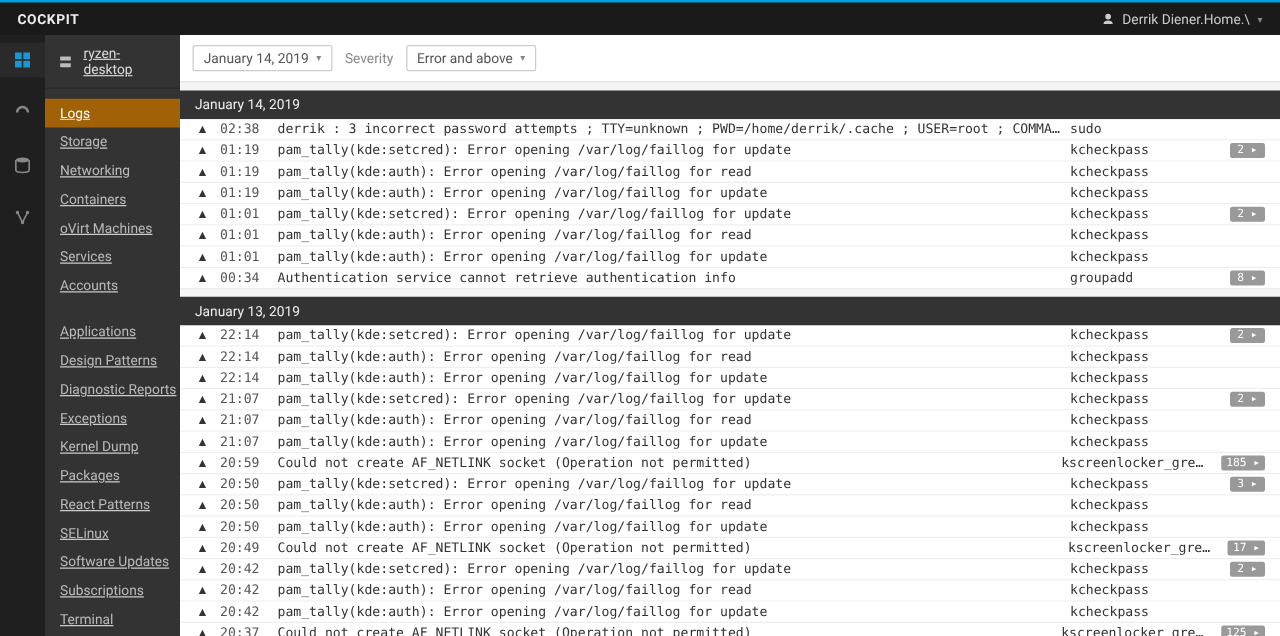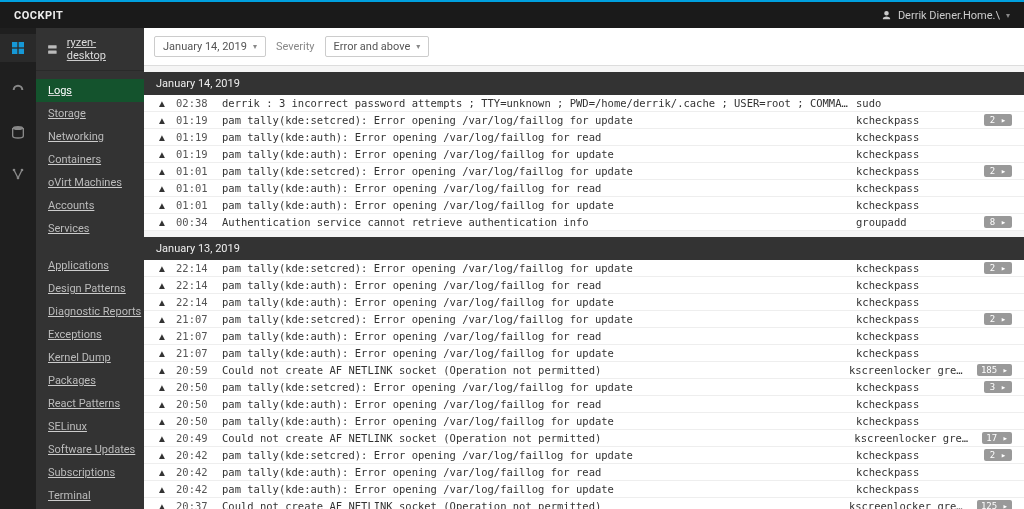--- a/index.html
+++ b/index.html
@@ -60,21 +60,21 @@
     border-bottom: 1px solid #2a2a2a;
   }
   .sidebar .host svg { width:13px; height:13px; fill:#bbb; }
   .sidebar .navlist { flex:1; overflow:auto; padding-top:8px; }
   .sidebar .navitem {
     padding: 5px 12px;
     cursor: pointer;
     color:#bbb;
     white-space: nowrap;
   }
-  .sidebar .navitem.active { background:#14532d; color:#fff; }
+  .sidebar .navitem.active { background:#a16207; color:#fff; }
   .sidebar .spacer { height: 14px; }
 
   .main { flex:1; display:flex; flex-direction:column; overflow:hidden; background:#f5f5f5; }
 
   .filters {
     display:flex; align-items:center; gap:10px;
     padding: 8px 10px;
     background:#fff;
     border-bottom:1px solid #ddd;
     font-size: 11px;
@@ -167,22 +167,22 @@
           <rect x="4" y="14" width="16" height="6" rx="1"></rect>
         </svg>
       <span>ryzen-desktop</span>
     </div>
     <div class="navlist" id="navlist">
         <div class="navitem active">Logs</div>
         <div class="navitem">Storage</div>
         <div class="navitem">Networking</div>
         <div class="navitem">Containers</div>
         <div class="navitem">oVirt Machines</div>
+        <div class="navitem">Services</div>
         <div class="navitem">Accounts</div>
-        <div class="navitem">Services</div>
         <div class="spacer"></div>
         <div class="navitem">Applications</div>
         <div class="navitem">Design Patterns</div>
         <div class="navitem">Diagnostic Reports</div>
         <div class="navitem">Exceptions</div>
         <div class="navitem">Kernel Dump</div>
         <div class="navitem">Packages</div>
         <div class="navitem">React Patterns</div>
         <div class="navitem">SELinux</div>
         <div class="navitem">Software Updates</div>

